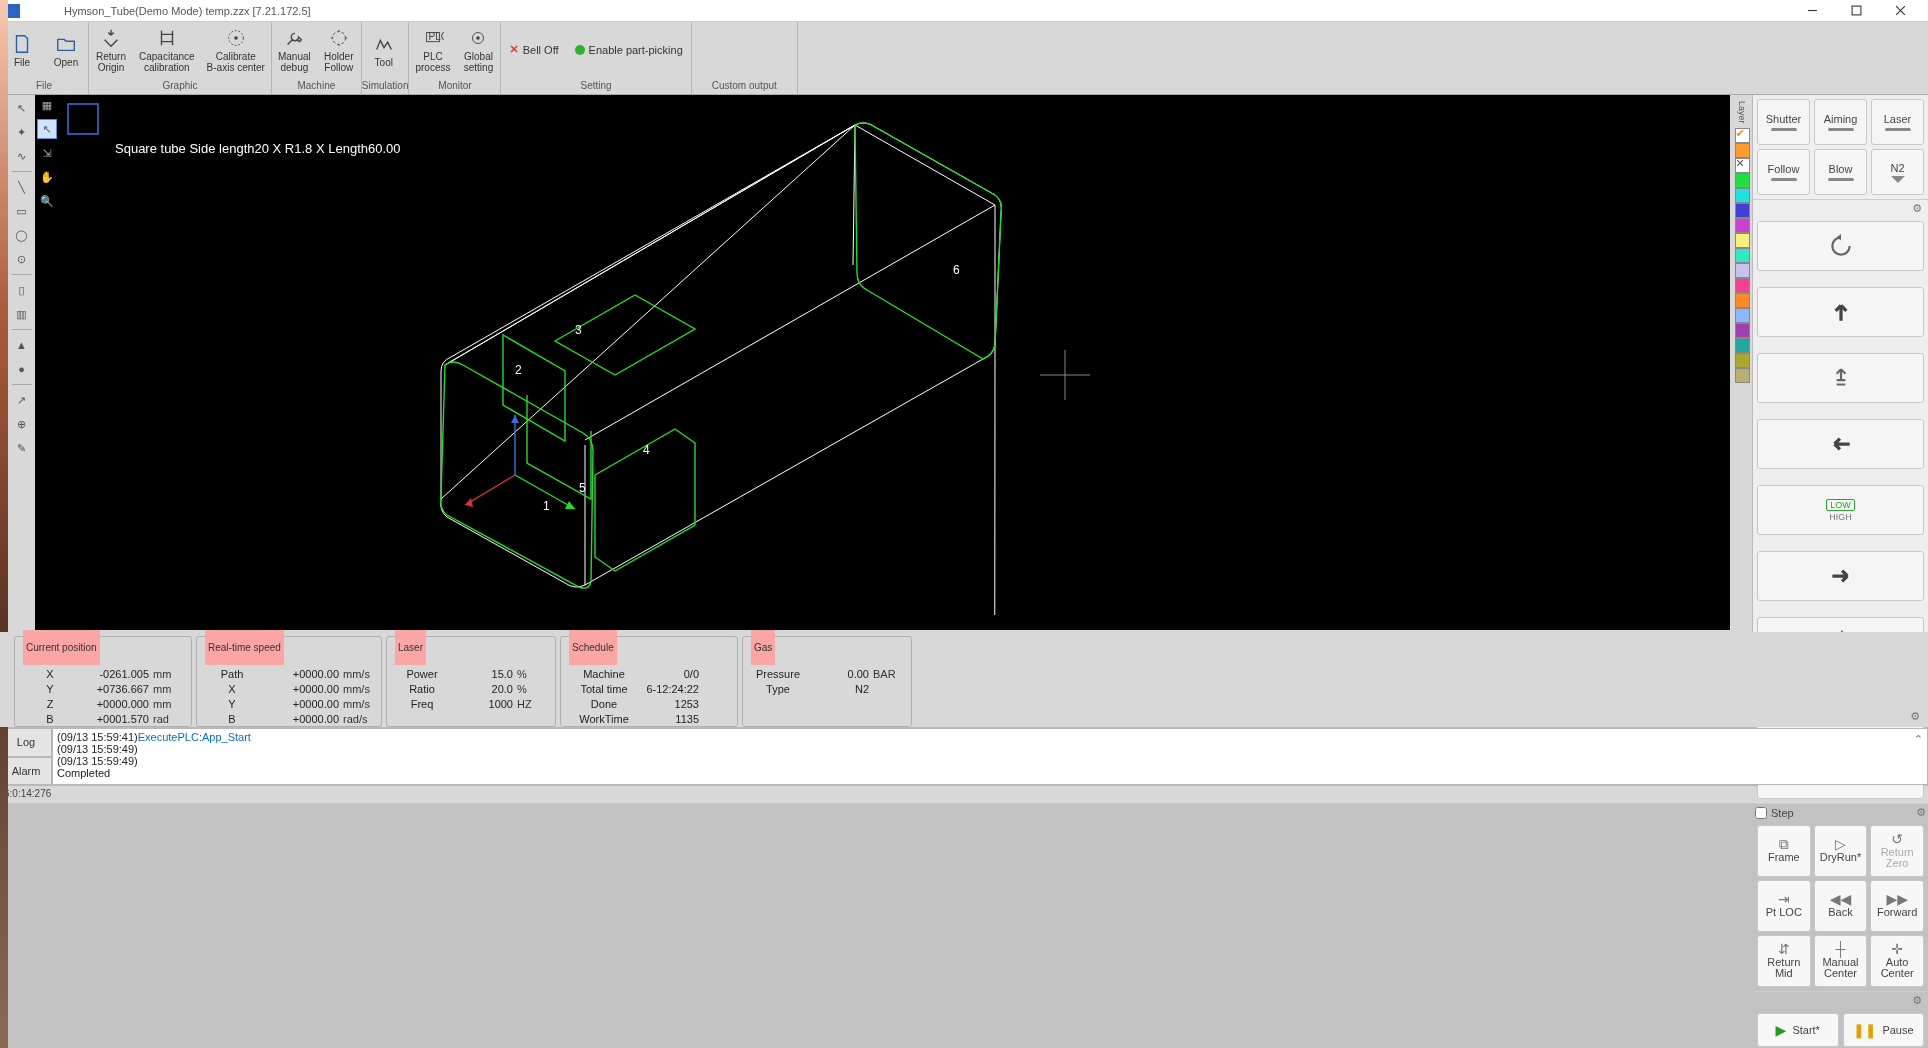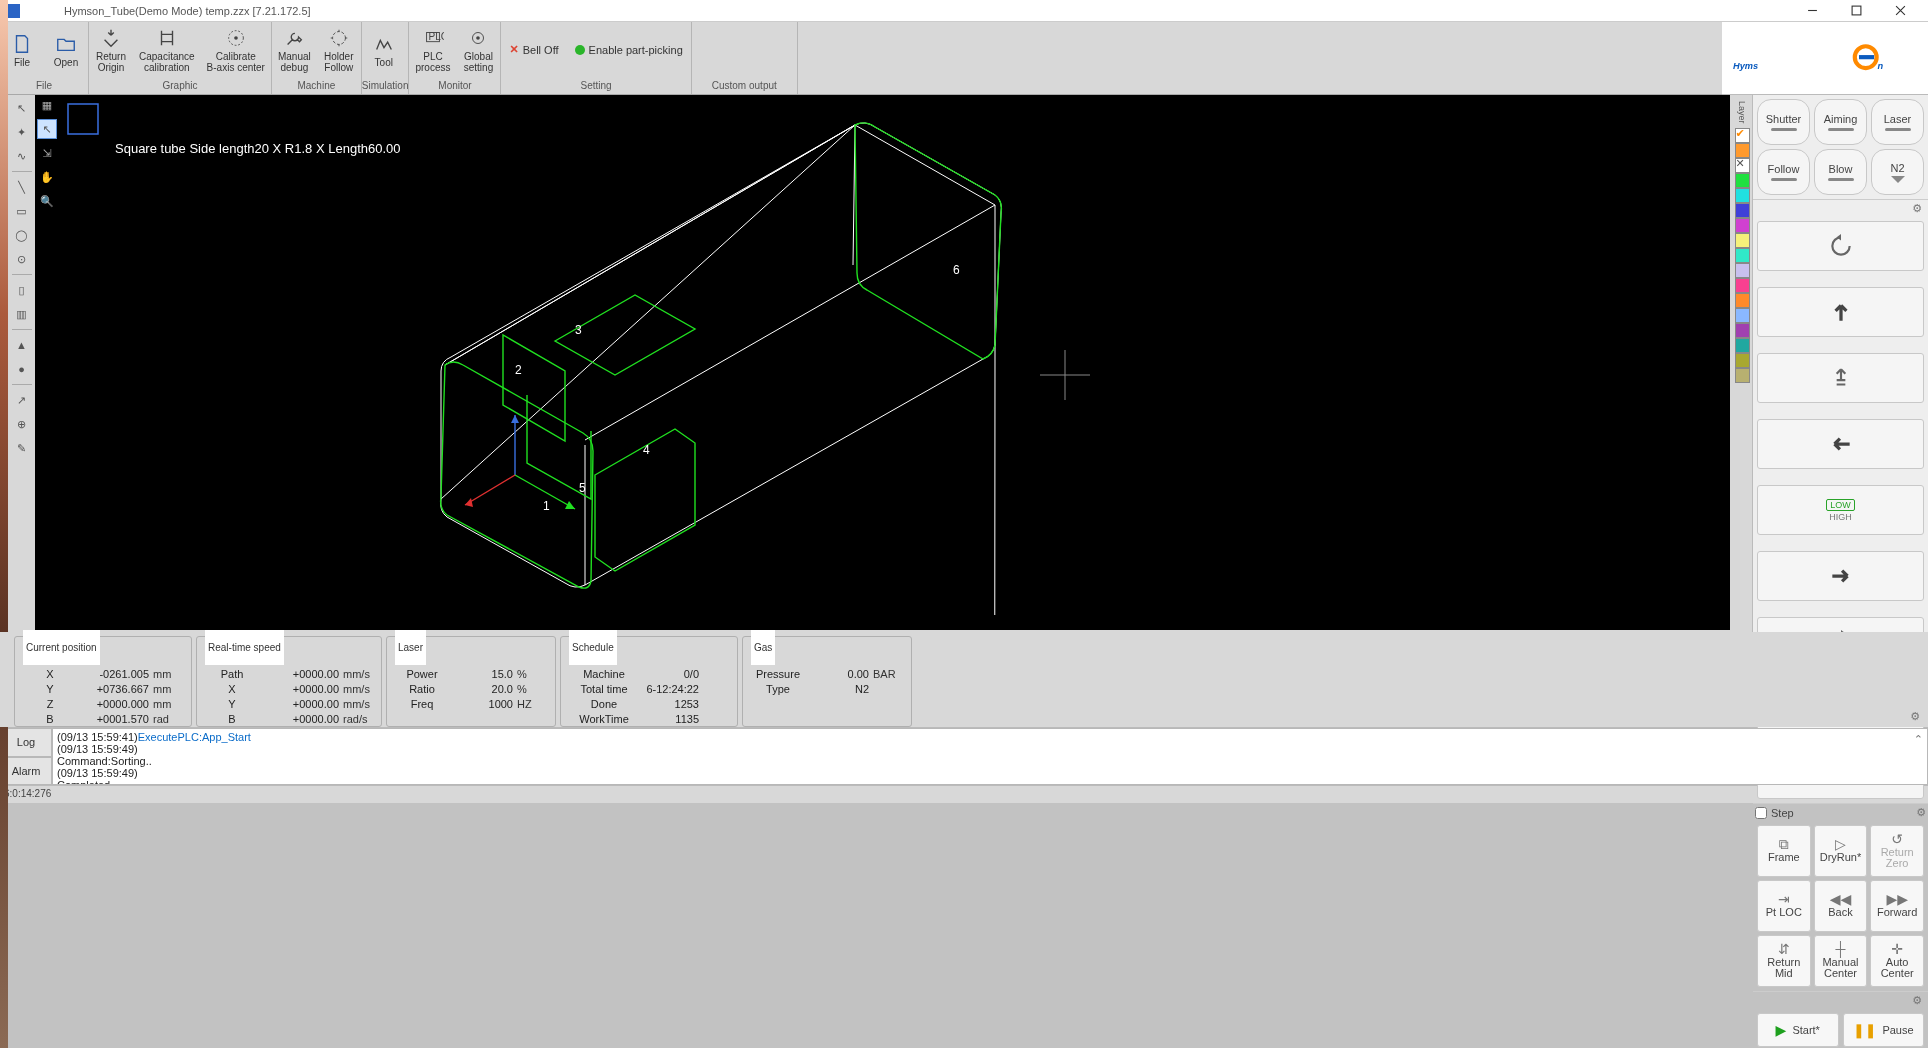--- a/index.html
+++ b/index.html
@@ -33,41 +33,41 @@
 .canvas{flex:1;background:#000;position:relative;margin:0 2px 2px 0;}
 .layercol{width:20px;background:#d8d8d8;display:flex;flex-direction:column;align-items:center;padding-top:4px;gap:2px;}
 .layercol .lab{writing-mode:vertical-rl;font-size:9px;color:#555;margin-bottom:2px;margin-top:2px;}
 .layercol .sw{width:15px;height:15px;border:1px solid #888;}
 .right{width:172px;background:#eee;display:flex;flex-direction:column;border-left:1px solid #bbb;position:relative;}
 
 .brand{height:73px;background:#fff;display:flex;align-items:center;justify-content:center;border-bottom:1px solid #bbb;}
 .brand svg{height:42px;}
 .rsec{padding:4px;border-bottom:1px solid #ccc;}
 .row3{display:flex;gap:4px;}
-.cell{flex:1;background:#f5f5f5;border:1px solid #c8c8c8;border-radius:14px;height:46px;display:flex;flex-direction:column;align-items:center;justify-content:center;color:#444;}
+.cell{flex:1;background:#f5f5f5;border:1px solid #c8c8c8;border-radius:3px;height:46px;display:flex;flex-direction:column;align-items:center;justify-content:center;color:#444;}
 .cell .bar{width:26px;height:3px;background:#888;border-radius:2px;margin-top:3px;}
 .cell .tri{width:0;height:0;border-left:7px solid transparent;border-right:7px solid transparent;border-top:7px solid #888;margin-top:2px;}
 .jgrid{display:grid;grid-template-columns:repeat(1,1fr);gap:16px;}
 .jog{height:50px;background:#f5f5f5;border:1px solid #c8c8c8;border-radius:3px;display:flex;align-items:center;justify-content:center;color:#444;}
 .jog svg{width:26px;height:26px;}
 .jog.low{flex-direction:column;gap:1px;}
 .jog.low .lw{border:1px solid #29a329;color:#29a329;font-size:9px;padding:0 3px;border-radius:2px;}
 .jog.low .hi{font-size:9px;color:#777;}
 .chkrow{display:flex;align-items:center;gap:4px;padding:2px 2px;color:#444;}
 .chkrow input{width:12px;height:12px;}
 .gear{margin-left:auto;color:#777;}
 .actgrid{display:grid;grid-template-columns:repeat(3,1fr);gap:3px;}
 .act{height:52px;background:#f7f7f7;border:1px solid #c8c8c8;border-radius:3px;display:flex;flex-direction:column;align-items:center;justify-content:center;color:#444;font-size:10px;line-height:11px;text-align:center;gap:2px;}
 .act.dis{color:#aaa;}
 .bigbtn{height:34px;border:1px solid #c8c8c8;border-radius:3px;background:#f7f7f7;display:flex;align-items:center;justify-content:center;gap:6px;font-size:13px;color:#444;}
 .bigbtn .pico{font-size:14px;}
 
 .bottom{height:95px;background:#d8d8d8;display:flex;padding:4px 4px 0 14px;gap:4px;position:relative;}
 .panel{border:1px solid #b0b0b0;border-radius:3px;padding:4px 8px 2px 8px;background:#d8d8d8;position:relative;}
-.panel .ptitle{position:relative;top:-11px;left:0;display:inline-block;padding:12px 3px;background:#ffffff;color:#333;font-size:10px;}
+.panel .ptitle{position:relative;top:-11px;left:0;display:inline-block;padding:12px 3px;background:#fca5a5;color:#333;font-size:10px;}
 .panel .pcontent{margin-top:-9px;}
 .kv{display:flex;font-size:11px;color:#222;line-height:15px;}
 .kv .k{width:54px;text-align:center;}
 .kv .v{flex:1;text-align:right;padding-right:4px;}
 .kv .u{width:30px;text-align:left;color:#333;}
 .sched .kv .k{width:70px;}
 .sched .kv .v{width:64px;flex:none;}
 
 .logrow{height:58px;background:#d8d8d8;display:flex;border-top:1px solid #bbb;}
 .logtabs{width:52px;display:flex;flex-direction:column;}
@@ -243,28 +243,20 @@
           </div>
     </div>
     <div class="glabel">Setting</div>
   </div>
   <div class="rgroup">
     <div class="btns"></div>
     <div class="glabel" style="padding:0 20px">Custom output</div>
   </div>
 </div>
 
-<div class="brand" style="width:206px">
-  <svg viewBox="0 0 220 50">
-        <text x="0" y="38" font-size="40" font-weight="bold" font-style="italic" fill="#0b5bbf" font-family="Arial">Hyms</text>
-        <circle cx="158" cy="24" r="13" fill="none" stroke="#ff8a00" stroke-width="5"></circle>
-        <path d="M150 24 h18" stroke="#0b5bbf" stroke-width="5"></path>
-        <text x="172" y="38" font-size="40" font-weight="bold" font-style="italic" fill="#0b5bbf" font-family="Arial">n</text>
-      </svg>
-</div>
 </div>
 
 <div class="main">
   <div class="left-tools" style="margin-left:8px">
     <div class="tl">↖</div>
     <div class="tl">✦</div>
     <div class="tl">∿</div>
     <div class="sep"></div>
     <div class="tl">╲</div>
     <div class="tl">▭</div>
@@ -646,18 +638,17 @@
 
 <div class="logrow">
   <div class="logtabs">
     <div class="lt">Log</div>
     <div class="lt">Alarm</div>
   </div>
   <div class="logtext" id="logtext">
     <span class="scrolltag">⌃</span>
   <div>(09/13 15:59:41)<span class="cmd">ExecutePLC:App_Start</span></div>
       <div>(09/13 15:59:49)</div>
-      <div>Command:Sorting..</div>
       <div>(09/13 15:59:49)</div>
       <div>Completed</div>
     </div>
 </div>
 <div class="statusline">6:0:14:276</div>
 
 </body></html>

